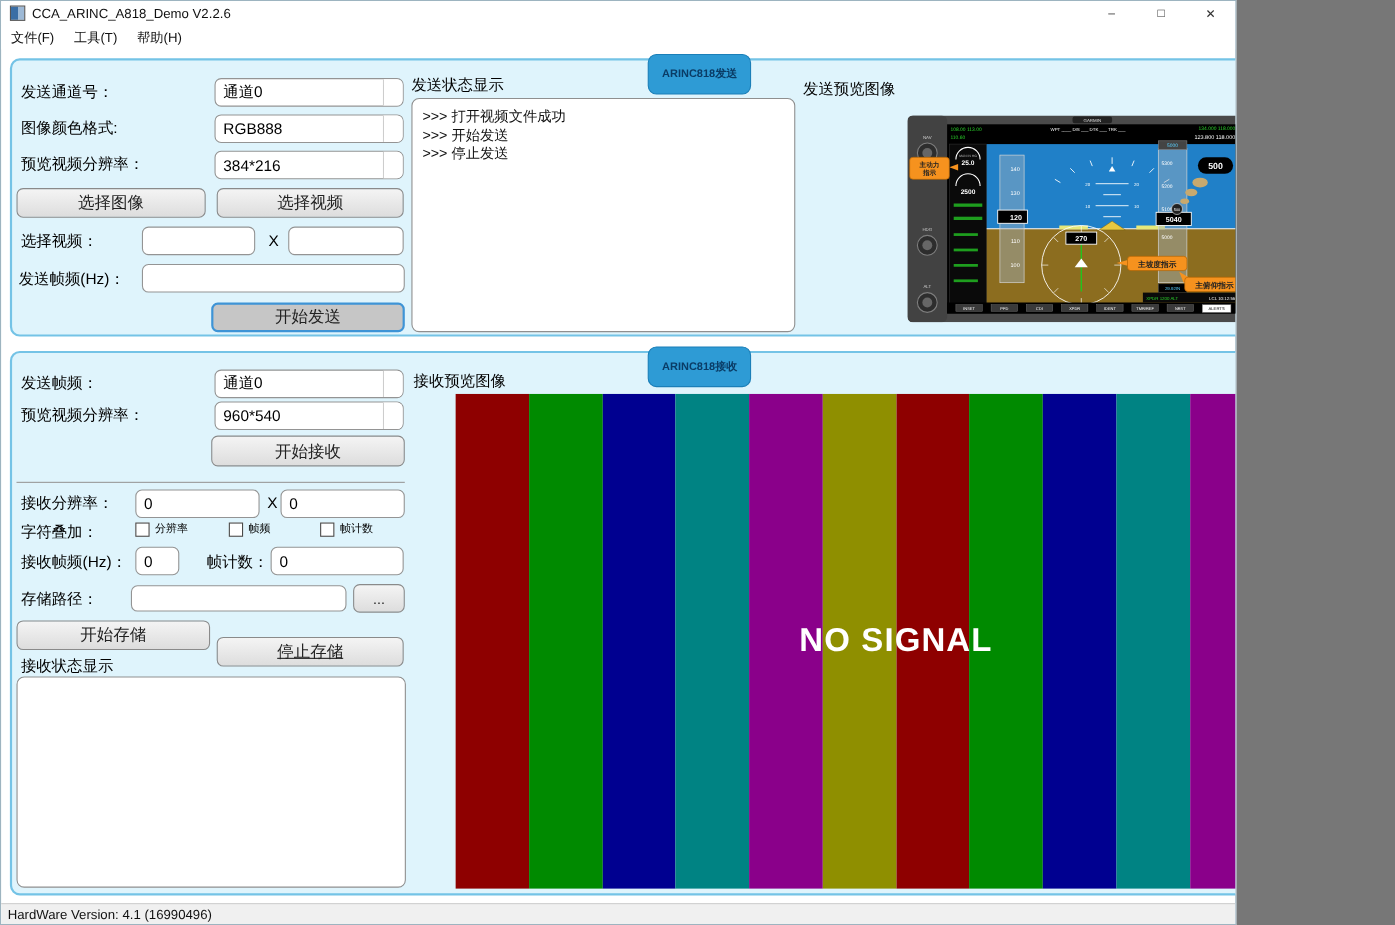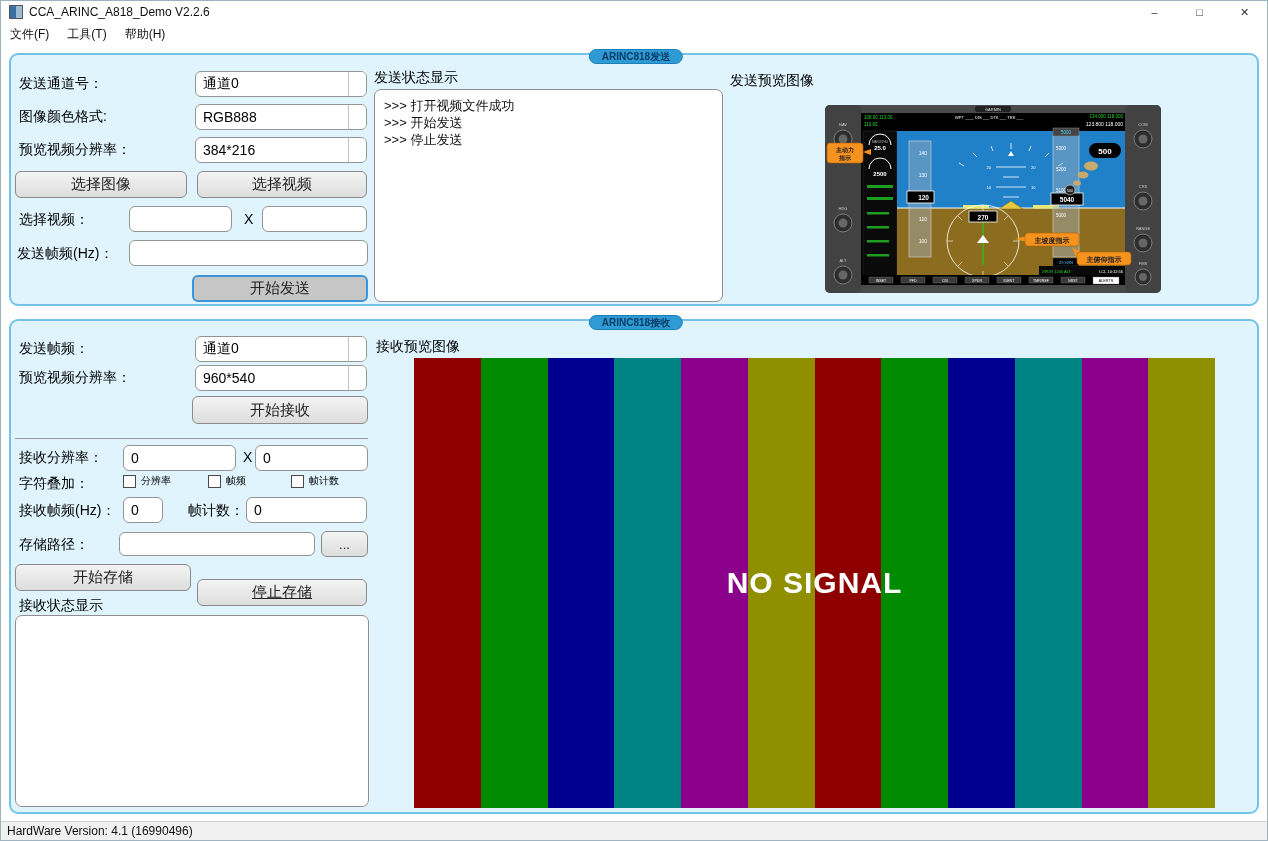--- a/index.html
+++ b/index.html
@@ -1,34 +1,34 @@
 <!DOCTYPE html>
 <html><head>
 <meta charset="utf-8">
 <style>
   html,body{margin:0;padding:0;background:#777;}
   .app{
-    position:relative;width:1268px;height:841px;background:#fff;
+    position:relative;width:1124px;height:841px;background:#fff;
     font-family:"Liberation Sans","DejaVu Sans",sans-serif;
     border:1px solid #9db4c0;box-sizing:border-box;overflow:hidden;
     -webkit-font-smoothing:antialiased;
   }
   
   .titlebar{position:absolute;left:0;top:0;width:100%;height:22px;background:#fff;display:flex;align-items:center;}
   .appicon{width:12px;height:12px;margin:0 6px 0 8px;background:linear-gradient(90deg,#3a6ea5 50%,#9db9d6 50%);border:1px solid #555;}
   .title{font-size:12px;color:#111;}
   .wincontrols{margin-left:auto;display:flex;height:100%;}
   .winbtn{width:45px;height:100%;display:flex;align-items:center;justify-content:center;font-size:11px;color:#333;cursor:pointer;}
   
   .menubar{position:absolute;left:0;top:22px;width:100%;height:22px;background:#fff;display:flex;align-items:center;}
   .menuitem{font-size:12px;color:#111;padding:2px 9px;cursor:pointer;}
   
   .group{position:absolute;background:#DFF4FC;border:2px solid #74C3E6;border-radius:9px;box-sizing:border-box;}
   .pill{position:absolute;transform:translateX(-50%);background:#2E9BD5;color:#0A3C66;font-weight:bold;
-        font-size:10px;line-height:13px;padding:0 12px;border-radius:8px;border:1px solid #1b7fb8;z-index:6;white-space:nowrap;}
+        font-size:10px;line-height:13px;padding:11px 12px;border-radius:8px;border:1px solid #1b7fb8;z-index:6;white-space:nowrap;}
   .label{position:absolute;font-size:14px;color:#000;white-space:nowrap;}
   .combo{position:absolute;height:26px;background:#fff;border:1px solid #949494;border-radius:6px;box-sizing:border-box;
          display:flex;align-items:center;padding-left:7px;font-size:14px;color:#000;cursor:default;}
   .combo .dd{position:absolute;right:0;top:0;bottom:0;width:17px;border-left:1px solid #c2c2c2;border-radius:0 5px 5px 0;background:#fff;}
   .tinput{position:absolute;height:26px;background:#fff;border:1px solid #949494;border-radius:6px;box-sizing:border-box;
           font-size:14px;padding:0 7px;font-family:inherit;color:#000;outline:none;}
   .btn{position:absolute;background:linear-gradient(#f4f4f4,#dddddd);border:1px solid #8a8a8a;border-radius:6px;
        box-sizing:border-box;font-size:15px;color:#222;display:flex;align-items:center;justify-content:center;cursor:pointer;text-align:center;}
   .btn.primary{background:#c6c6c6;border:2px solid #3E94D6;}
   .statusbox{position:absolute;background:#fff;border:1px solid #8f8f8f;border-radius:7px;box-sizing:border-box;

